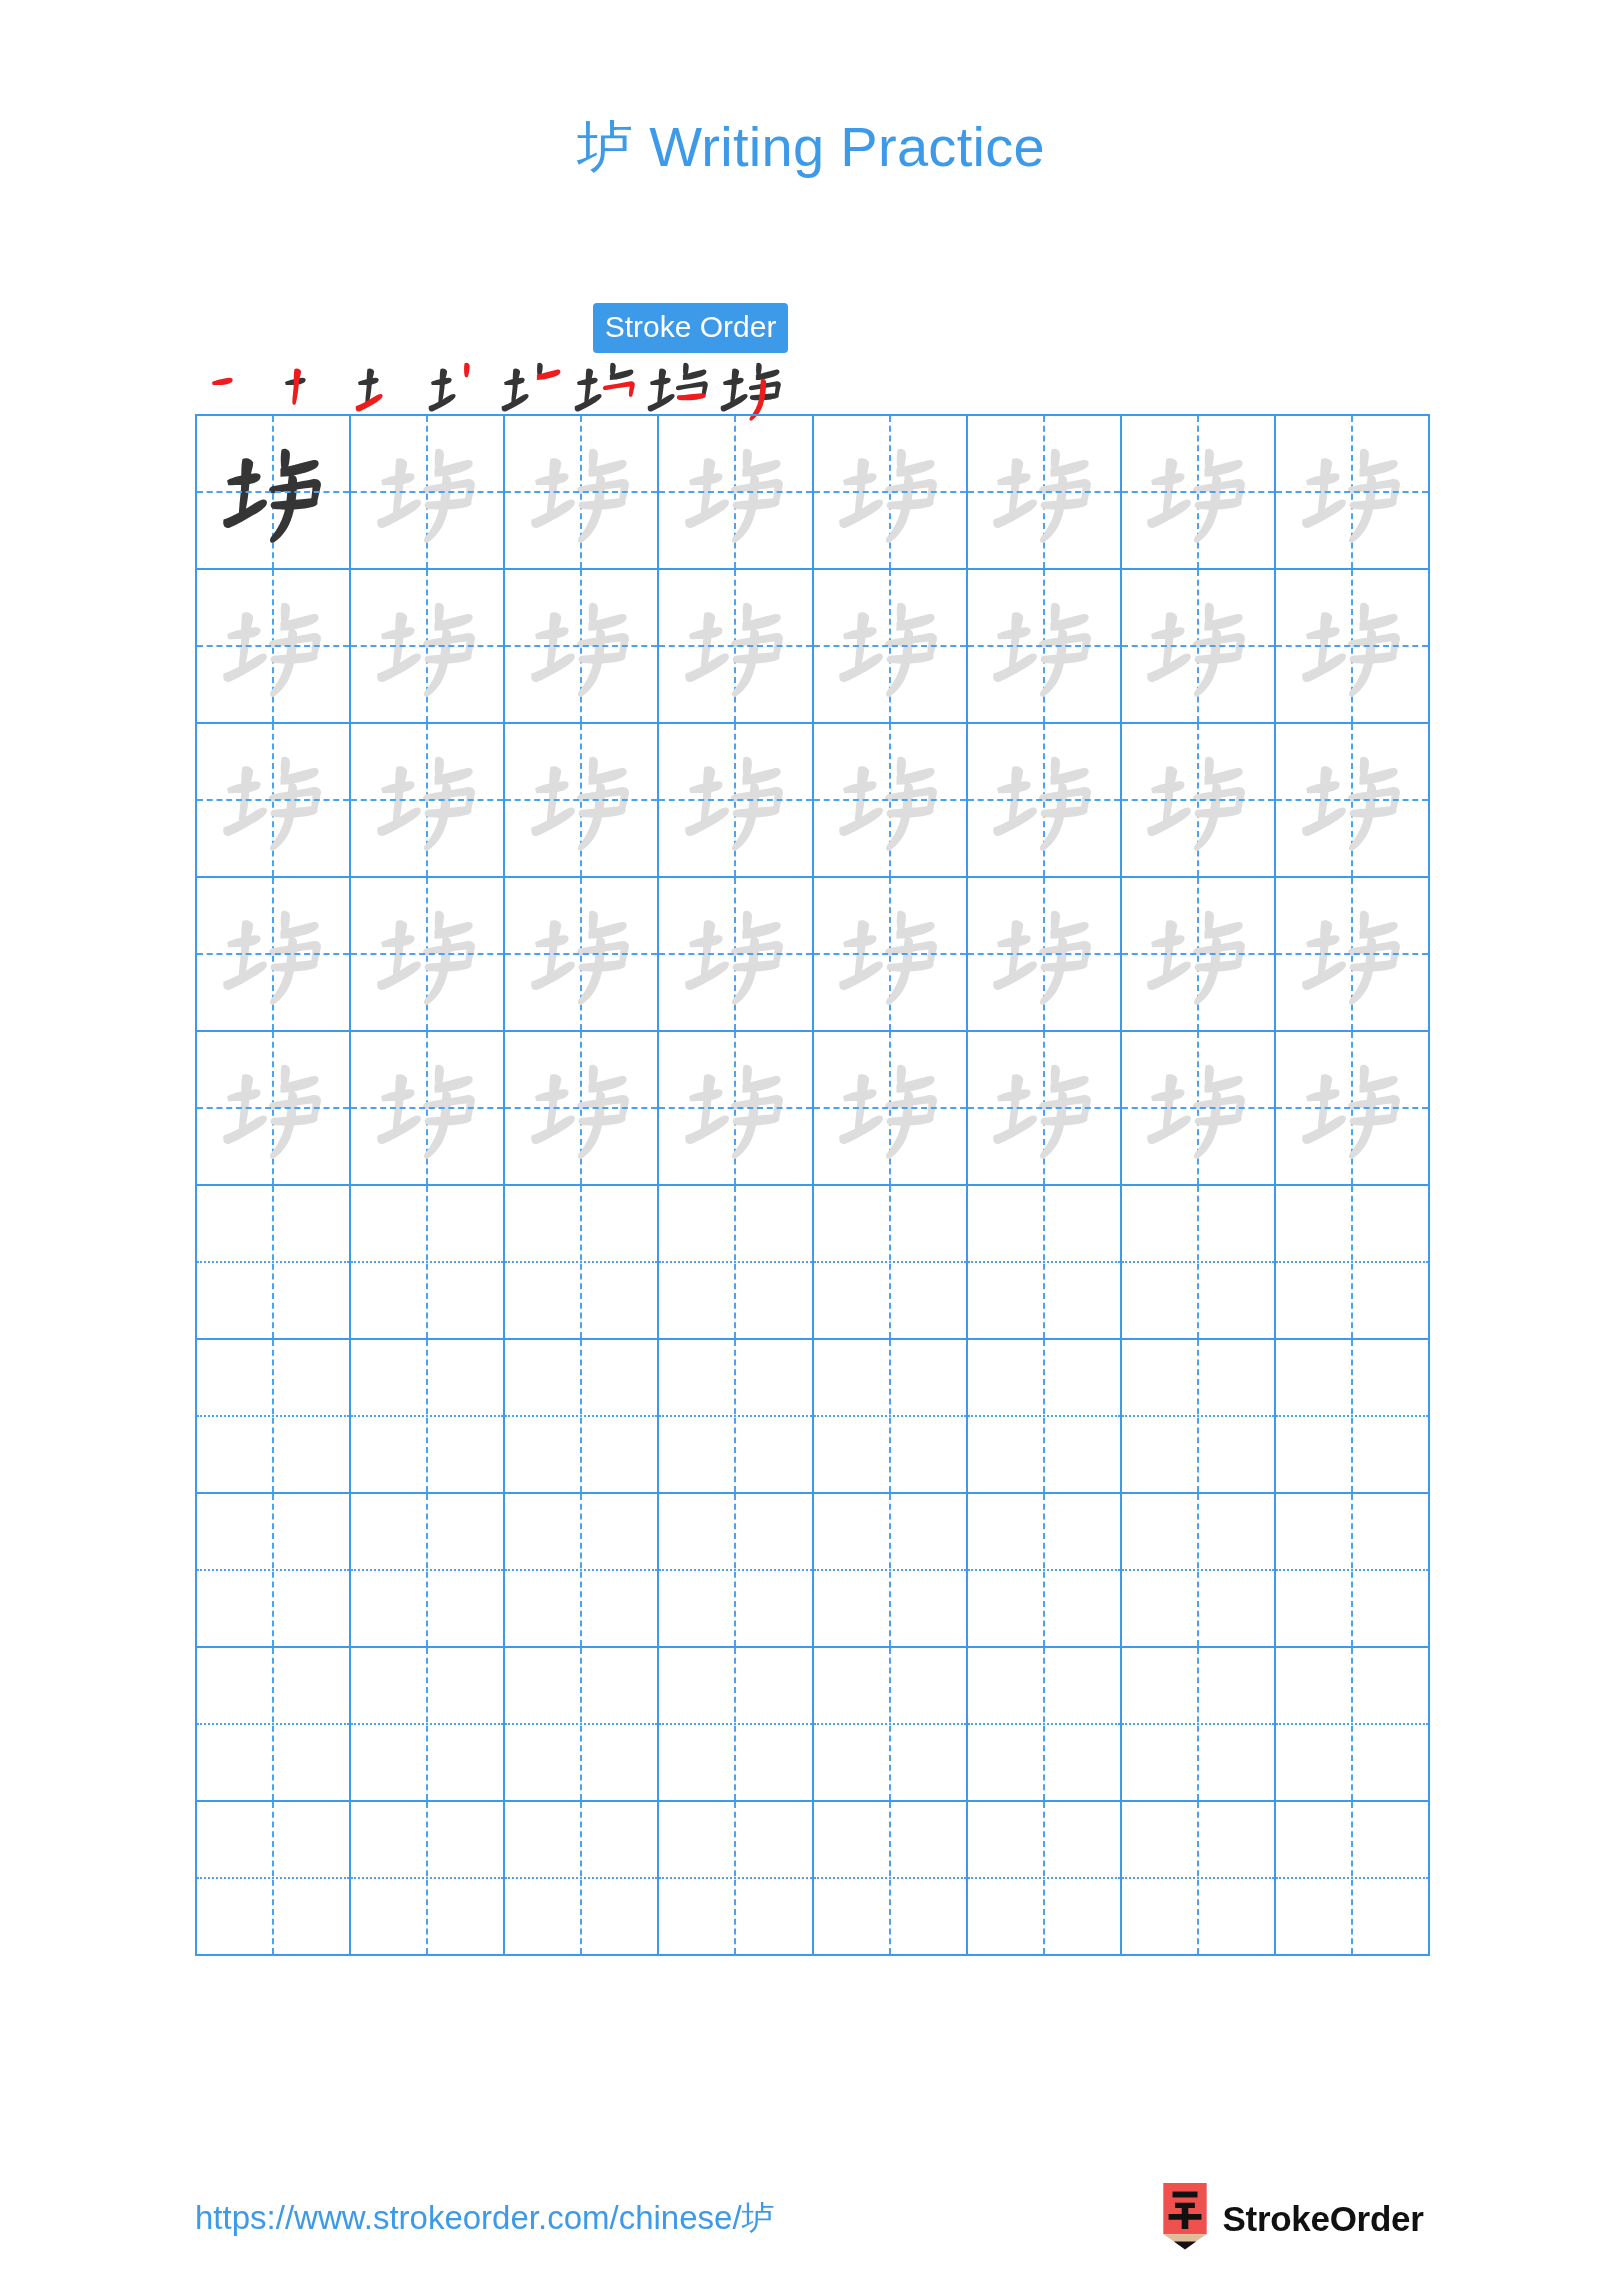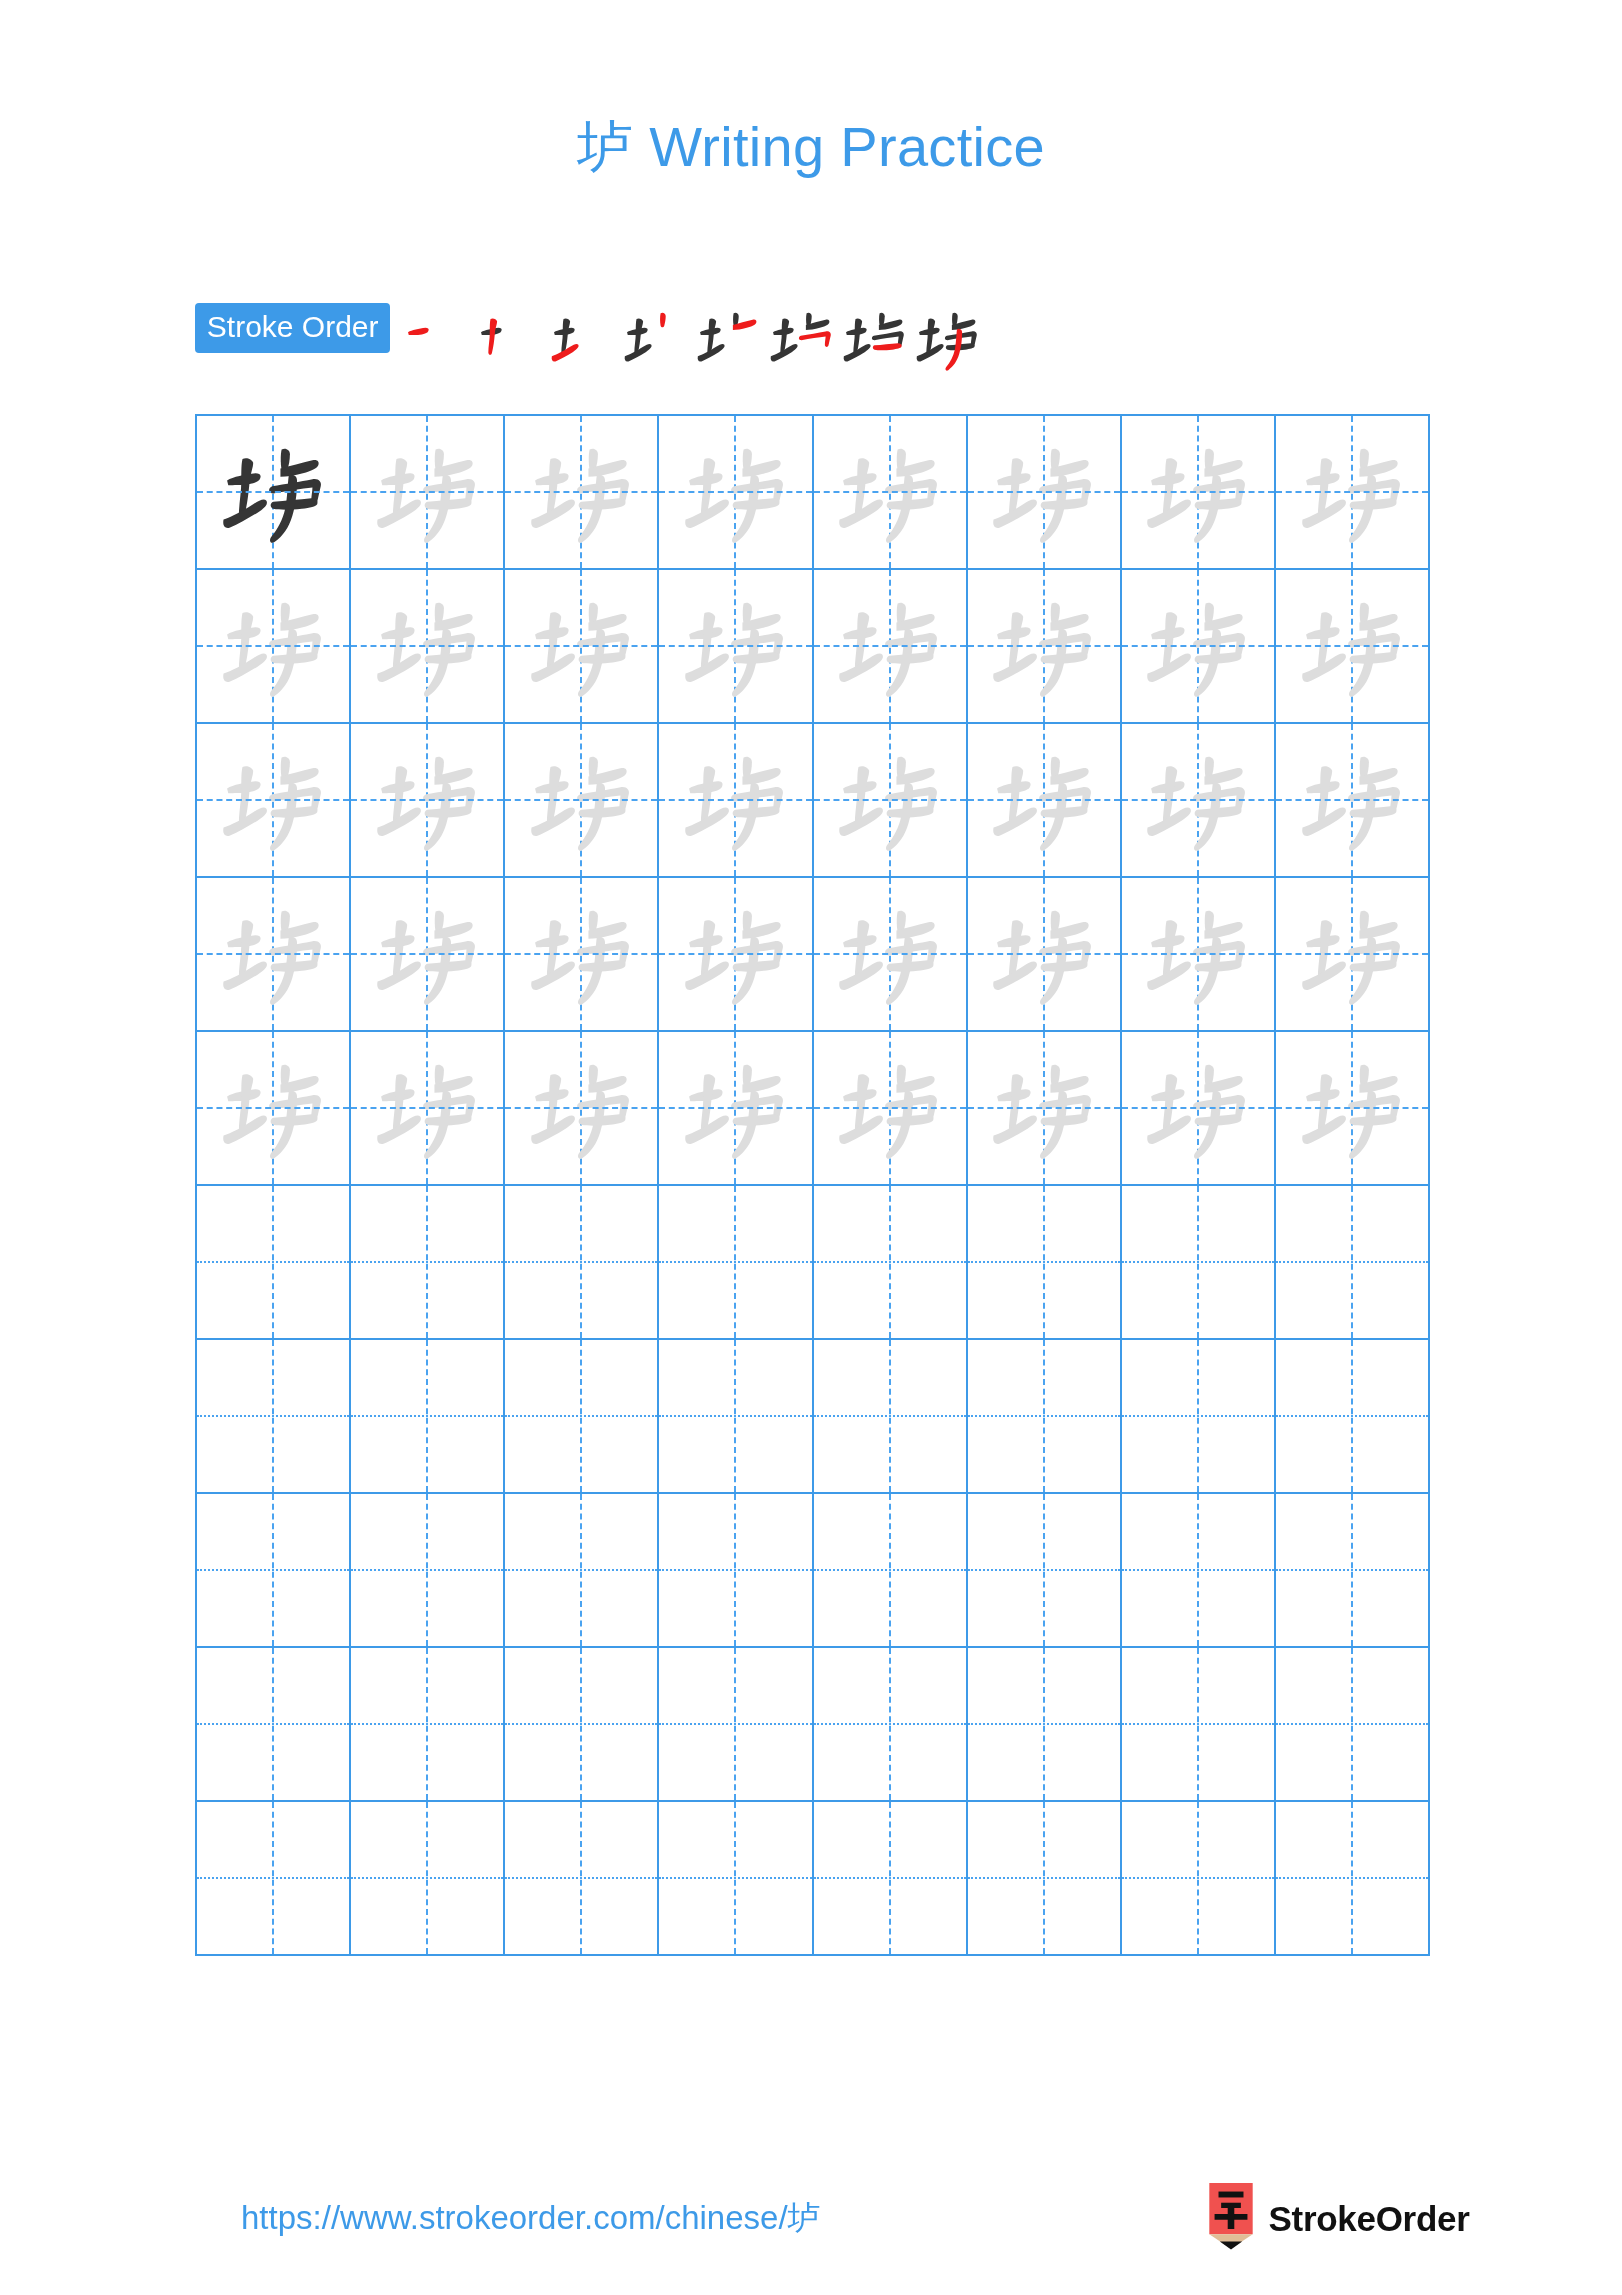--- a/index.html
+++ b/index.html
@@ -32,21 +32,22 @@
     font-family: "DejaVu Sans", sans-serif;
   }
 
   
   .stroke-order-row {
     position: absolute;
     top: 303px;
     left: 195px;
     height: 51px;
     display: flex;
-    align-items: flex-start;
+    align-items: flex-end;
+    flex-direction: column;
   }
   .stroke-order-badge {
     background: #3d9ae8;
     color: #ffffff;
     font-size: 30px;
     line-height: 1;
     padding: 9.2px 11.8px 10.5px 11.8px;
     border-radius: 3.9px;
     white-space: nowrap;
   }
@@ -141,21 +142,20 @@
   
   .footer {
     position: absolute;
     left: 195px;
     top: 2179px;
     width: 1235px;
     height: 79px;
     display: flex;
     align-items: center;
     justify-content: space-between;
-    margin-left: 46px;
   }
   .footer-url {
     font-size: 33px;
     color: #3d9ae8;
     white-space: nowrap;
   }
   .brand {
     display: flex;
     align-items: center;
     gap: 10.5px;

